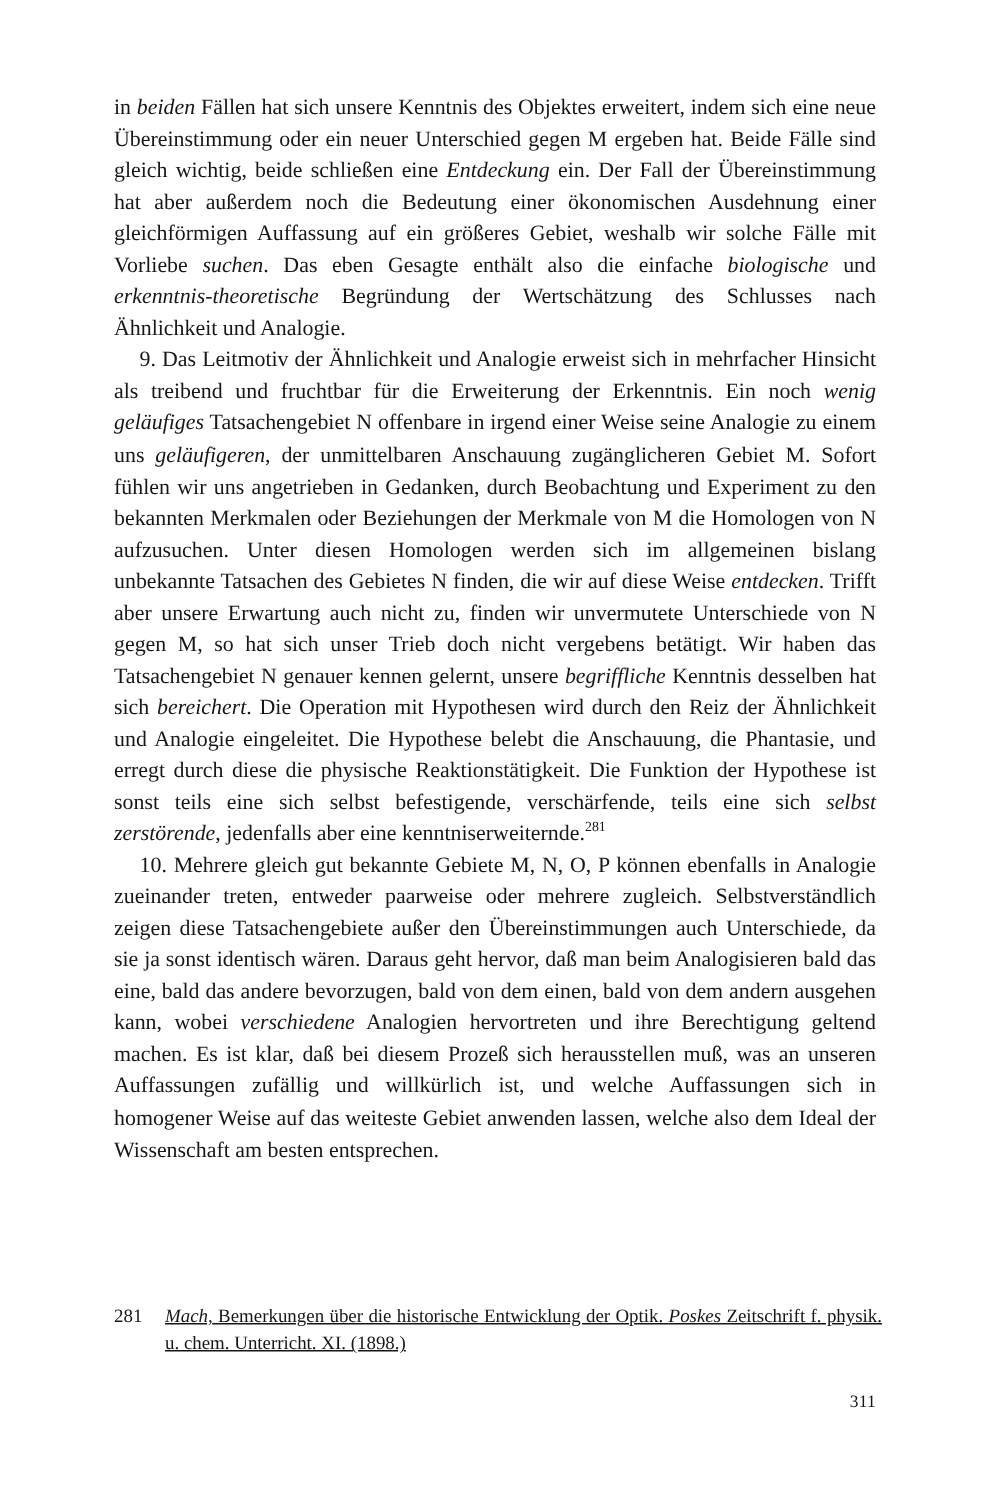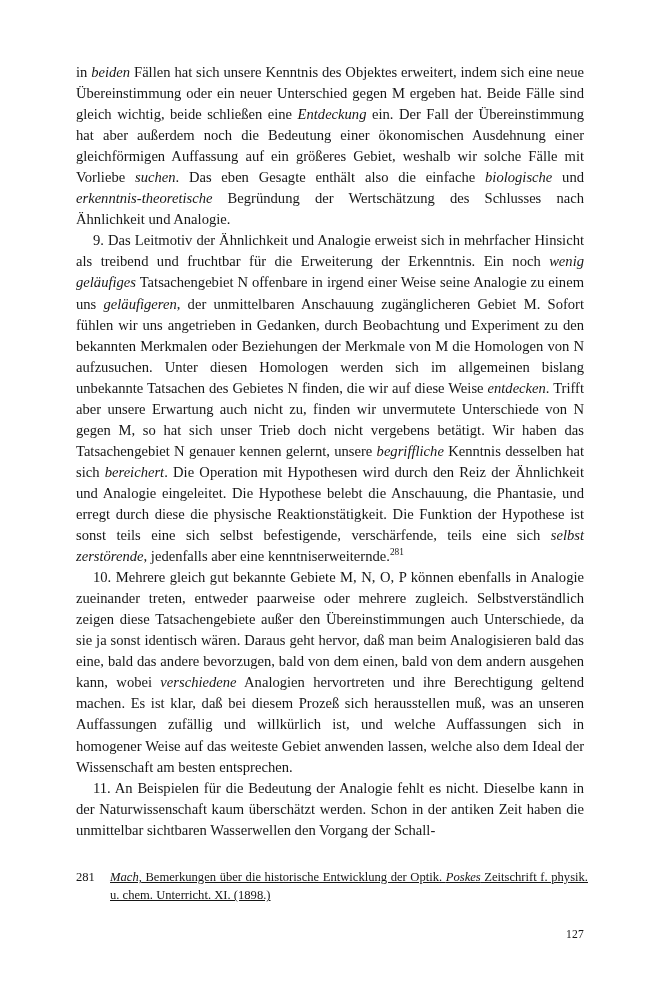--- a/index.html
+++ b/index.html
@@ -79,25 +79,24 @@
 </style>
 </head>
 <body>
 
 <div class="page">
 
   <div class="body-text" id="body-column">
       <p class=""><span>in </span><i class="it">beiden</i><span> Fällen hat sich unsere Kenntnis des Objektes erweitert, indem sich eine neue Übereinstimmung oder ein neuer Unterschied gegen M ergeben hat. Beide Fälle sind gleich wichtig, beide schließen eine </span><i class="it">Entdeckung</i><span> ein. Der Fall der Übereinstimmung hat aber außerdem noch die Bedeutung einer ökonomischen Ausdehnung einer gleichförmigen Auffassung auf ein größeres Gebiet, weshalb wir solche Fälle mit Vorliebe </span><i class="it">suchen</i><span>. Das eben Gesagte enthält also die einfache </span><i class="it">biologische</i><span> und </span><i class="it">erkenntnis-theoretische</i><span> Begründung der Wertschätzung des Schlusses nach Ähnlichkeit und Analogie.</span></p>
       <p class="indent"><span>9. Das Leitmotiv der Ähnlichkeit und Analogie erweist sich in mehrfacher Hinsicht als treibend und fruchtbar für die Erweiterung der Erkenntnis. Ein noch </span><i class="it">wenig geläufiges</i><span> Tatsachengebiet N offenbare in irgend einer Weise seine Analogie zu einem uns </span><i class="it">geläufigeren</i><span>, der unmittelbaren Anschauung zugänglicheren Gebiet M. Sofort fühlen wir uns angetrieben in Gedanken, durch Beobachtung und Experiment zu den bekannten Merkmalen oder Beziehungen der Merkmale von M die Homologen von N aufzusuchen. Unter diesen Homologen werden sich im allgemeinen bislang unbekannte Tatsachen des Gebietes N finden, die wir auf diese Weise </span><i class="it">entdecken</i><span>. Trifft aber unsere Erwartung auch nicht zu, finden wir unvermutete Unterschiede von N gegen M, so hat sich unser Trieb doch nicht vergebens betätigt. Wir haben das Tatsachengebiet N genauer kennen gelernt, unsere </span><i class="it">begriffliche</i><span> Kenntnis desselben hat sich </span><i class="it">bereichert</i><span>. Die Operation mit Hypothesen wird durch den Reiz der Ähnlichkeit und Analogie eingeleitet. Die Hypothese belebt die Anschauung, die Phantasie, und erregt durch diese die physische Reaktionstätigkeit. Die Funktion der Hypothese ist sonst teils eine sich selbst befestigende, verschärfende, teils eine sich </span><i class="it">selbst zerstörende</i><span>, jedenfalls aber eine kenntniserweiternde.</span><sup class="fn">281</sup></p>
       <p class="indent"><span>10. Mehrere gleich gut bekannte Gebiete M, N, O, P können ebenfalls in Analogie zueinander treten, entweder paarweise oder mehrere zugleich. Selbstverständlich zeigen diese Tatsachengebiete außer den Übereinstimmungen auch Unterschiede, da sie ja sonst identisch wären. Daraus geht hervor, daß man beim Analogisieren bald das eine, bald das andere bevorzugen, bald von dem einen, bald von dem andern ausgehen kann, wobei </span><i class="it">verschiedene</i><span> Analogien hervortreten und ihre Berechtigung geltend machen. Es ist klar, daß bei diesem Prozeß sich herausstellen muß, was an unseren Auffassungen zufällig und willkürlich ist, und welche Auffassungen sich in homogener Weise auf das weiteste Gebiet anwenden lassen, welche also dem Ideal der Wissenschaft am besten entsprechen.</span></p>
-      <p class="indent"><span>11. An Beispielen für die Bedeutung der Analogie fehlt es nicht. Dieselbe kann in der Naturwissenschaft kaum überschätzt werden. Schon in der antiken Zeit haben die unmittelbar sichtbaren Wasserwellen den Vorgang der Schall-</span></p>
     </div>
 
   <div class="footnote-block" id="footnote-block">
       <div class="footnote">
         <span class="fn-num">281</span>
         <span class="fn-text"><i class="it">Mach,</i><span> Bemerkungen über die historische Entwicklung der Optik. </span><i class="it">Poskes</i><span> Zeitschrift f. physik. u. chem. Unterricht. XI. (1898.)</span></span>
       </div>
     </div>
 
-  <div class="page-number">127</div>
+  <div class="page-number">311</div>
 
 </div>
 
 </body></html>

